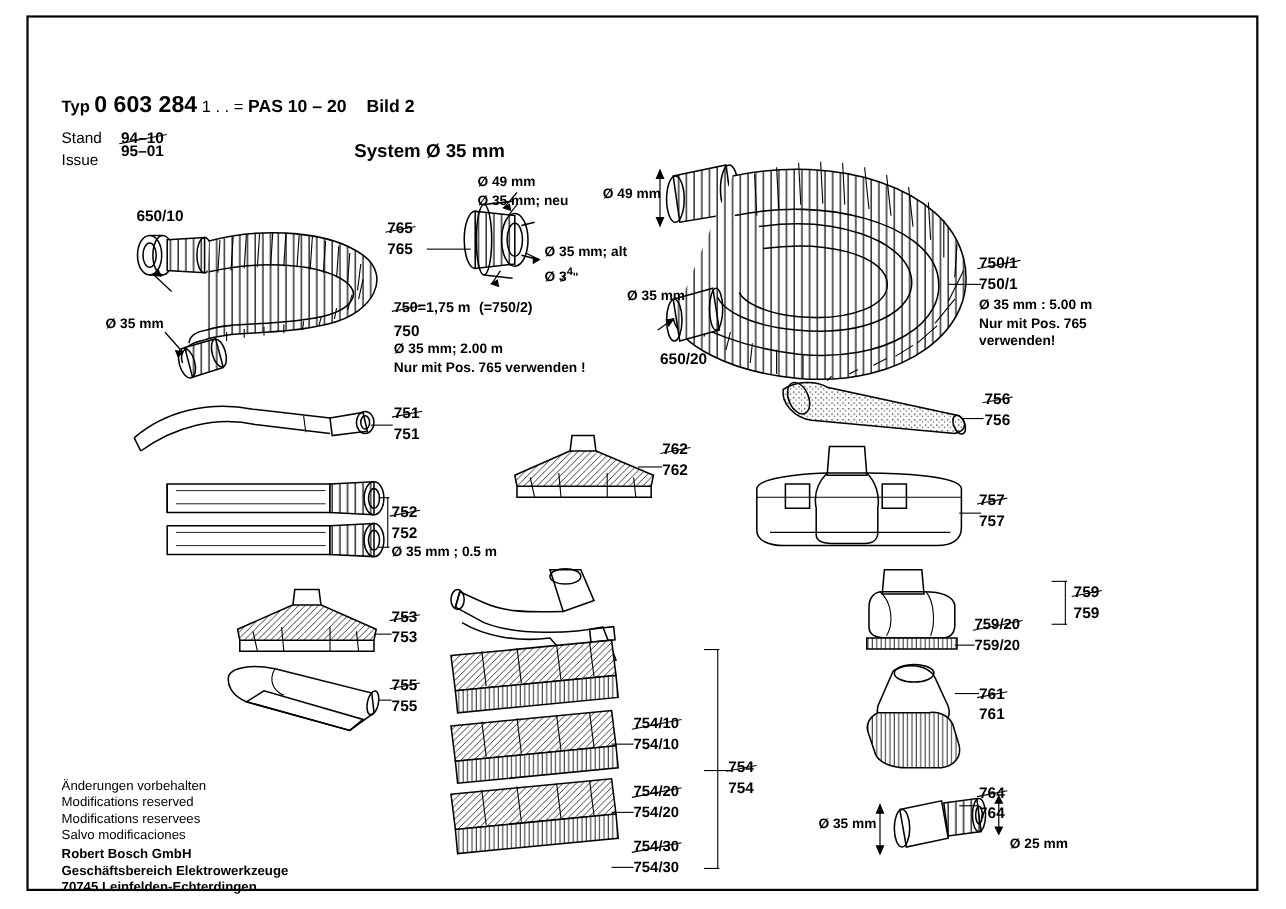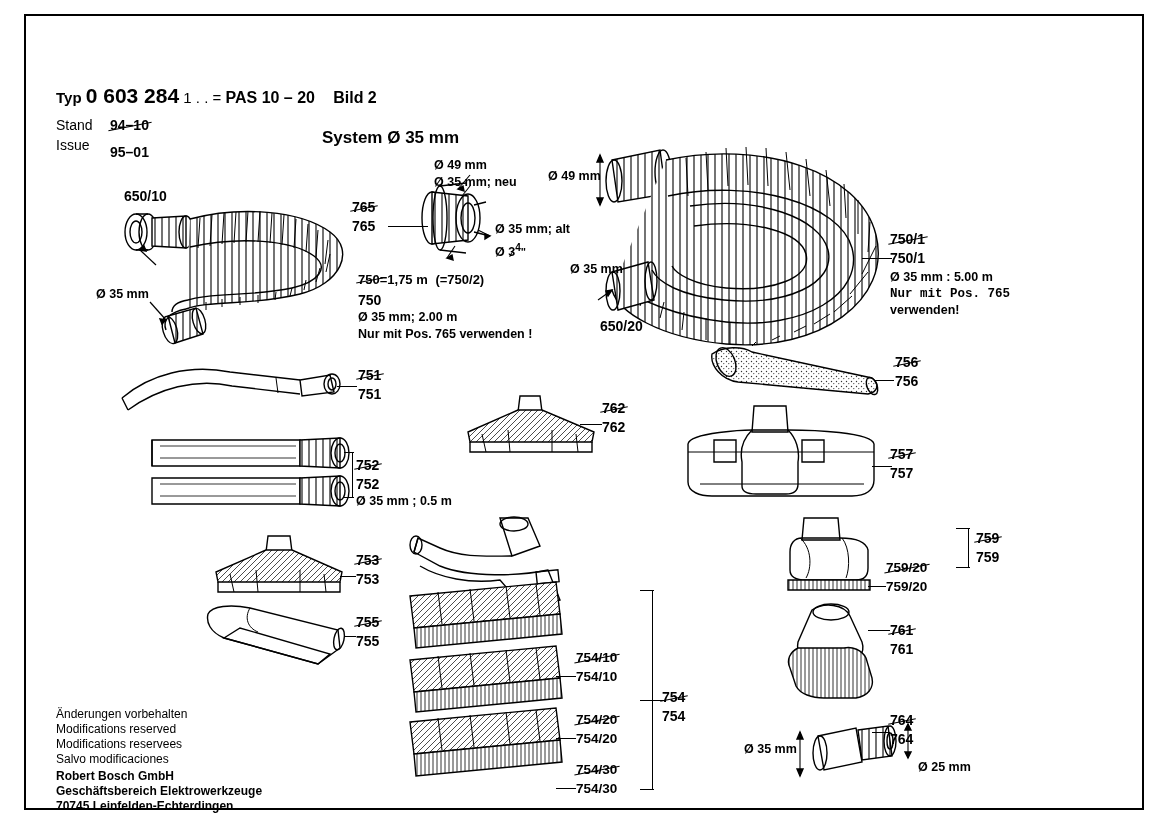--- a/index.html
+++ b/index.html
@@ -369,21 +369,21 @@
     <span>=</span>
     <span class="b" style="font-size:16px;">PAS 10 – 20</span>
     <span class="b" style="font-size:16px; margin-left:14px;">Bild 2</span>
   </div>
 
   <div class="lbl" style="left:56px; top:117px; font-size:14px;">Stand</div>
   <div class="lbl" style="left:110px; top:117px; font-size:14px;">
     <span class="strike b">94–10</span>
   </div>
   <div class="lbl" style="left:56px; top:137px; font-size:14px;">Issue</div>
-  <div class="lbl b" style="left:110px; top:144px; font-size:14px;">95–01</div>
+  <div class="lbl b" style="left:110px; top:129px; font-size:14px;">95–01</div>
 
   <div class="lbl big" style="left:322px; top:128px;">System Ø 35 mm</div>
 
   <div class="lbl b" style="left:124px; top:188px; font-size:14px;">650/10</div>
   <div class="lbl b" style="left:96px; top:287px; font-size:12.5px;">Ø 35 mm</div>
 
   <div class="lbl b" style="left:434px; top:158px; font-size:12.5px;">Ø 49 mm</div>
   <div class="lbl b" style="left:434px; top:175px; font-size:12.5px;">Ø 35 mm; neu</div>
   <div class="lbl b" style="left:352px; top:199px; font-size:14px;">
     <span class="strike">765</span>
@@ -407,21 +407,21 @@
   <div class="lbl b" style="left:548px; top:169px; font-size:12.5px;">Ø 49 mm</div>
   <div class="lbl b" style="left:570px; top:262px; font-size:12.5px;">Ø 35 mm</div>
   <div class="lbl b" style="left:600px; top:318px; font-size:14px;">650/20</div>
 
   <div class="lbl b" style="left:890px; top:231px; font-size:14px;">
     <span class="strike">750/1</span>
   </div>
   <div class="lbl b" style="left:890px; top:250px; font-size:14px;">750/1</div>
   <div class="leader" style="left:862px; top:258px; width:30px;"></div>
   <div class="lbl b" style="left:890px; top:270px; font-size:12.5px;">Ø 35 mm : 5.00 m</div>
-  <div class="lbl b" style="left:890px; top:287px; font-size:12.5px;font-family:Liberation Mono, monospace;">Nur mit Pos. 765</div>
+  <div class="lbl b" style="left:890px; top:287px; font-size:12.5px;">Nur mit Pos. 765</div>
   <div class="lbl b" style="left:890px; top:303px; font-size:12.5px;">verwenden!</div>
 
   <div class="lbl b" style="left:358px; top:367px; font-size:14px;">
     <span class="strike">751</span>
   </div>
   <div class="lbl b" style="left:358px; top:386px; font-size:14px;">751</div>
   <div class="leader" style="left:337px; top:386px; width:20px;"></div>
 
   <div class="lbl b" style="left:895px; top:354px; font-size:14px;">
     <span class="strike">756</span>

